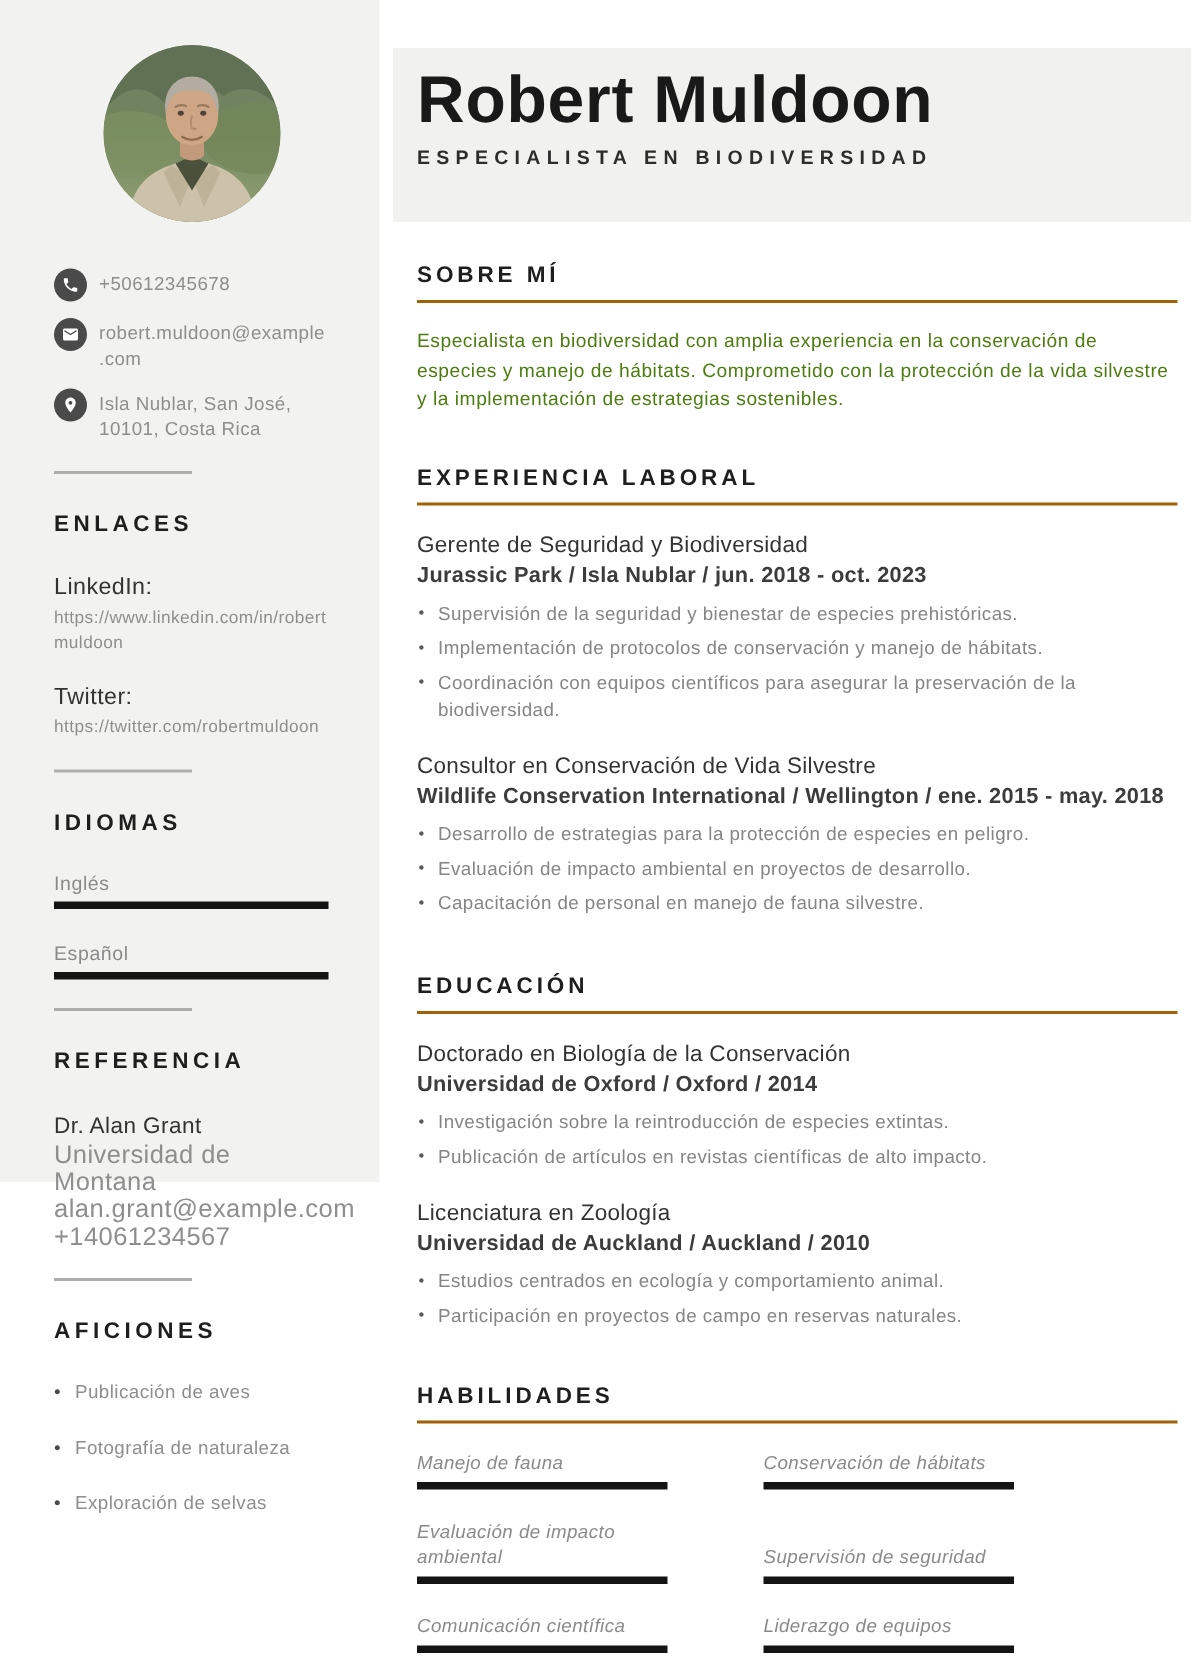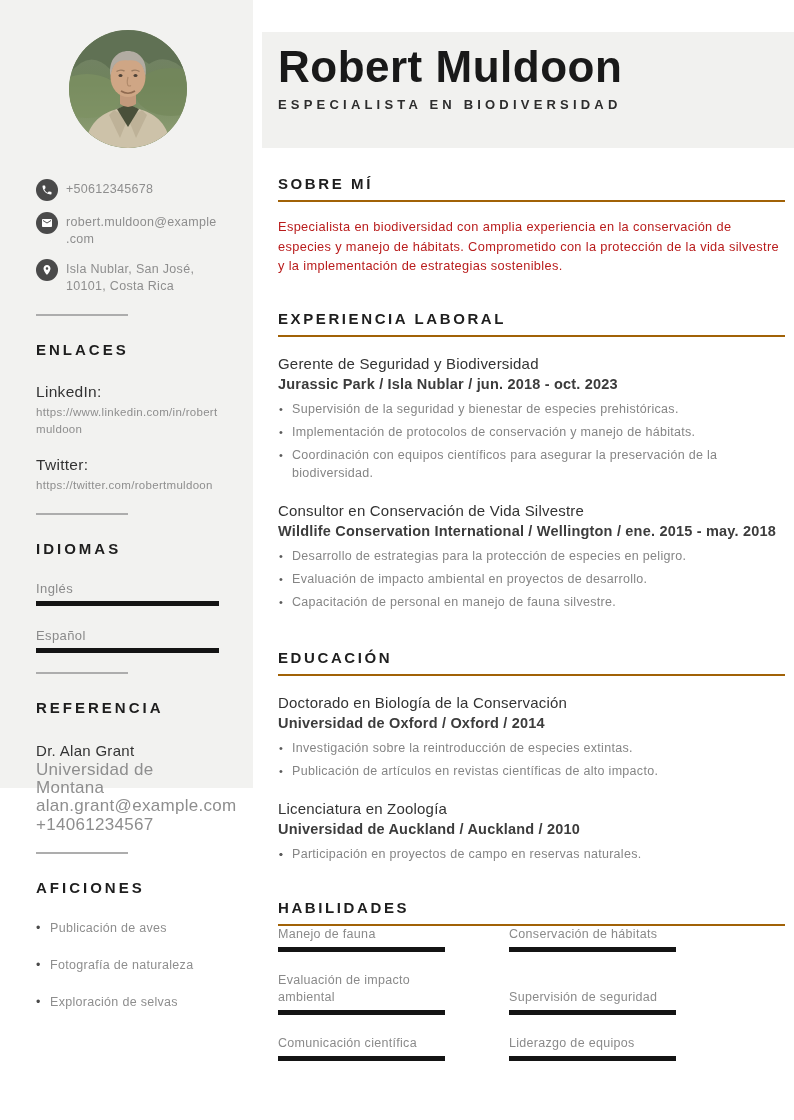--- a/index.html
+++ b/index.html
@@ -39,34 +39,34 @@
   
   .main { position:absolute; left:262px; top:0; width:532px; }
   .header-box { margin-top:32px; height:116px; background:#f1f1ef; padding:10px 10px 0 16px; }
   .person-name { font-size:44px; font-weight:700; color:#191919; line-height:50px; letter-spacing:0.5px; }
   .person-title { margin-top:5px; font-size:13px; font-weight:600; letter-spacing:4.2px; color:#2d2d2d; }
 
   .content { padding:0 9px 0 16px; }
   .section-heading { font-size:15px; font-weight:700; letter-spacing:2.6px; color:#1e1e1e; line-height:17px; padding-bottom:8px; border-bottom:2px solid #a16207; }
 
   .about-section { margin-top:27px; }
-  .about-text { margin-top:15px; font-size:12.8px; color:#b91c1c; line-height:19.7px; letter-spacing:0.35px; }
+  .about-text { margin-top:15px; font-size:12.8px; color:#4d7c0f; line-height:19.7px; letter-spacing:0.35px; }
 
   .exp-section { margin-top:34px; }
   .entry { margin-top:16px; }
   .entry + .entry { margin-top:18px; }
   .entry-title { font-size:15px; font-weight:500; color:#333333; line-height:21px; letter-spacing:0.2px; }
   .entry-meta { font-size:14.5px; font-weight:600; color:#3c3c3c; line-height:21px; letter-spacing:0.2px; }
   .b-list { margin-top:5px; }
   .b-item { position:relative; padding-left:14px; font-size:12.5px; color:#858585; line-height:18px; letter-spacing:0.3px; margin-bottom:5px; }
   .b-dot { position:absolute; left:1px; top:0; color:#5a5a5a; font-size:11px; }
 
   .edu-section { margin-top:38px; }
   .skills-section { margin-top:36px; }
-  .skills-grid { display:grid; grid-template-columns:167px 167px; column-gap:64px; row-gap:20px; align-items:end; }
+  .skills-grid { margin-top:18px; display:grid; grid-template-columns:167px 167px; column-gap:64px; row-gap:20px; align-items:end;font-style:italic; }
   .skill-label { font-size:12.5px; color:#8a8a8a; line-height:17px; letter-spacing:0.3px; margin-bottom:4px; }
   .skill-bar { height:5px; background:#141414; width:100%; }
 </style>
 </head>
 <body>
 
 <div class="page">
 
   <div class="sidebar">
 
@@ -212,21 +212,21 @@
           <div class="b-list">
             <div class="b-item"><span class="b-dot">•</span><span>Investigación sobre la reintroducción de especies extintas.</span></div>
             <div class="b-item"><span class="b-dot">•</span><span>Publicación de artículos en revistas científicas de alto impacto.</span></div>
           </div>
         </div>
 
         <div class="entry">
           <div class="entry-title">Licenciatura en Zoología</div>
           <div class="entry-meta">Universidad de Auckland / Auckland / 2010</div>
           <div class="b-list">
-            <div class="b-item"><span class="b-dot">•</span></div>
+            <div class="b-item"><span class="b-dot">•</span><span>Estudios centrados en ecología y comportamiento animal.</span></div>
             <div class="b-item"><span class="b-dot">•</span><span>Participación en proyectos de campo en reservas naturales.</span></div>
           </div>
         </div>
       </div>
 
       <div class="skills-section">
         <div class="section-heading">HABILIDADES</div>
         <div class="skills-grid">
           <div>
             <div class="skill-label">Manejo de fauna</div>

